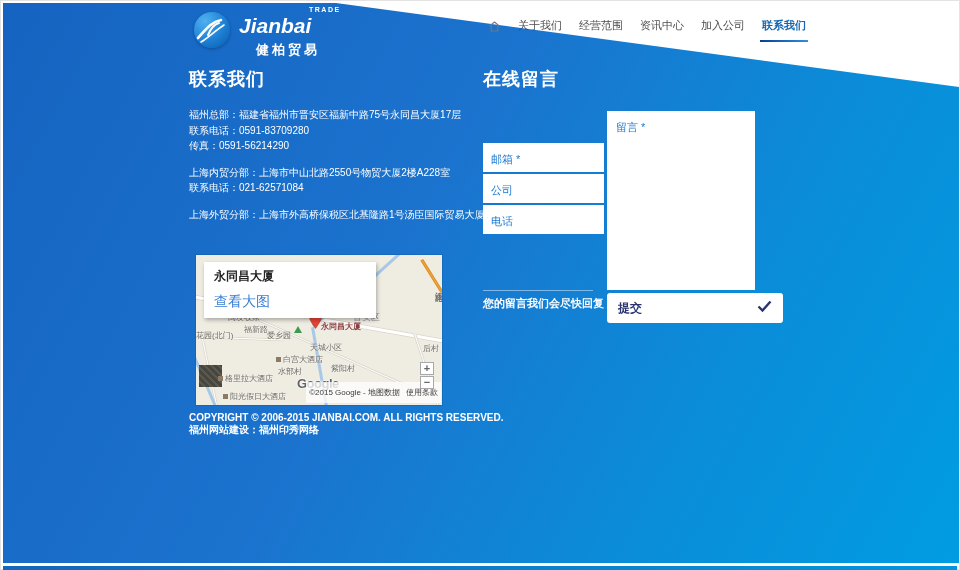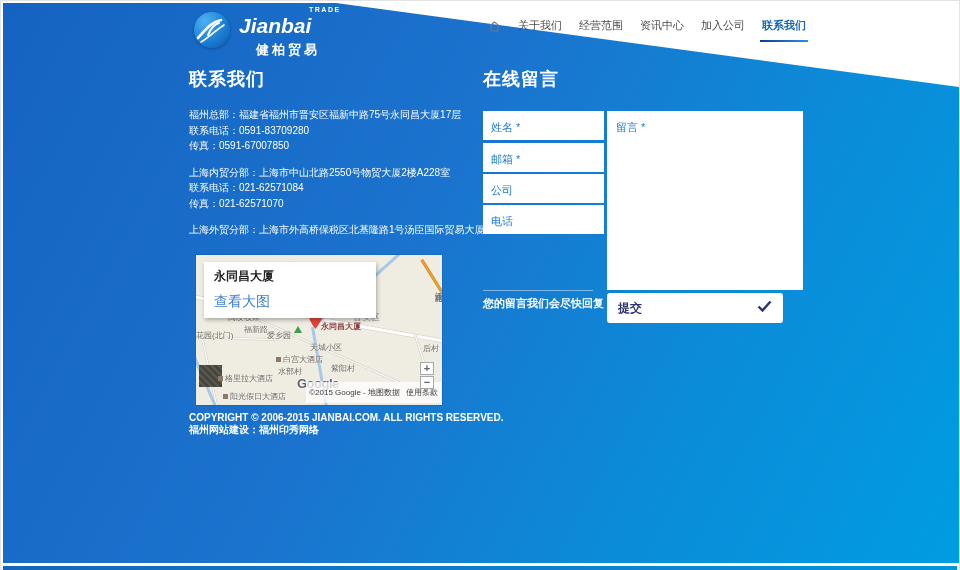--- a/index.html
+++ b/index.html
@@ -75,21 +75,21 @@
   #zoom-in { top:107px; } #zoom-out { top:121px; }
 
   
   .copyright { position:absolute; left:186px; top:409px; color:#fff; font-size:10px; font-weight:bold; line-height:11.5px; }
 
   
   .field { position:absolute; left:480px; width:121px; height:29px; background:#fff; cursor:text; }
   .field-label { position:absolute; left:8px; bottom:5px; font-size:11px; color:#1b7ad3; }
   #field-0 { top:108px; } #field-1 { top:140px; } #field-2 { top:171px; } #field-3 { top:202px; }
 
-  .msgbox { position:absolute; left:604px; top:108px; width:196px; height:179px; background:#fff; cursor:text;padding-left:21px; }
+  .msgbox { position:absolute; left:604px; top:108px; width:148px; height:179px; background:#fff; cursor:text;padding-left:21px; }
   .msg-label { position:absolute; left:9px; top:9px; font-size:11px; color:#1b7ad3; }
 
   .note-line { position:absolute; left:480px; top:287px; width:110px; height:1px; background:rgba(255,255,255,.45); }
   .note { position:absolute; left:480px; top:293px; color:#fff; font-size:11px; font-weight:bold; }
 
   .submit { position:absolute; left:604px; top:290px; width:176px; height:30px; background:#fff; border-radius:3px;
             cursor:pointer; display:flex; align-items:center; justify-content:space-between; padding:0 11px; }
   .submit-label { font-size:12px; font-weight:bold; color:#2a3570; }
 </style>
 </head>
@@ -124,24 +124,23 @@
       <span class="nav-item">资讯中心</span>
       <span class="nav-item">加入公司</span>
       <span class="nav-item active">联系我们</span>
     </div>
 
     <div class="h2" id="contact-heading">联系我们</div>
 
     <div class="addr">
       <p>福州总部：福建省福州市晋安区福新中路75号永同昌大厦17层</p>
       <p>联系电话：0591-83709280</p>
-      <p>传真：0591-67007850</p>
+      <p>传真：0591-56214290</p>
       <p class="gap">上海内贸分部：上海市中山北路2550号物贸大厦2楼A228室</p>
       <p>联系电话：021-62571084</p>
-      <p>传真：021-62571070</p>
       <p class="gap">上海外贸分部：上海市外高桥保税区北基隆路1号汤臣国际贸易大厦706室</p>
     </div>
 
     <div class="map">
       <div class="road" style="left:-10px;top:38px;width:285px;transform:rotate(10deg);"></div>
       <div class="road thin" style="left:60px;top:62px;width:225px;transform:rotate(24deg);"></div>
       <div class="road thin" style="left:-12px;top:80px;width:100px;transform:rotate(2deg);"></div>
       <div class="road thin" style="left:8px;top:84px;width:72px;transform:rotate(78deg);"></div>
       <div class="road thin" style="left:220px;top:78px;width:78px;transform:rotate(72deg);"></div>
       <div class="road thin" style="left:96px;top:6px;width:58px;transform:rotate(55deg);"></div>
@@ -187,23 +186,20 @@
       <div class="zoom-ctl" id="zoom-out">−</div>
     </div>
 
     <div class="copyright">
       <div>COPYRIGHT © 2006-2015 JIANBAI.COM. ALL RIGHTS RESERVED.</div>
       <div>福州网站建设：福州印秀网络</div>
     </div>
 
     <div class="h2" id="guestbook-heading">在线留言</div>
 
-    <div class="field" id="field-0">
-      <span class="field-label">姓名 *</span>
-    </div>
     <div class="field" id="field-1">
       <span class="field-label">邮箱 *</span>
     </div>
     <div class="field" id="field-2">
       <span class="field-label">公司</span>
     </div>
     <div class="field" id="field-3">
       <span class="field-label">电话</span>
     </div>
 

